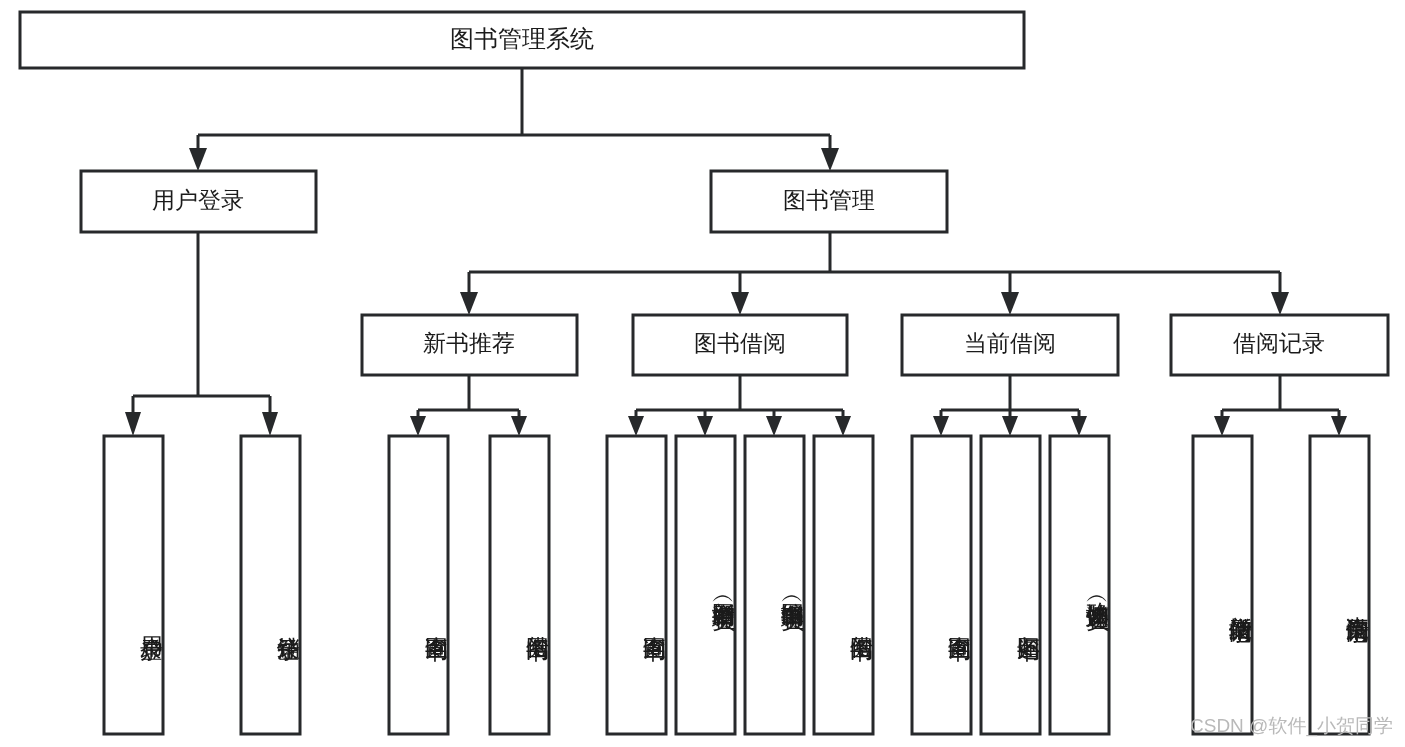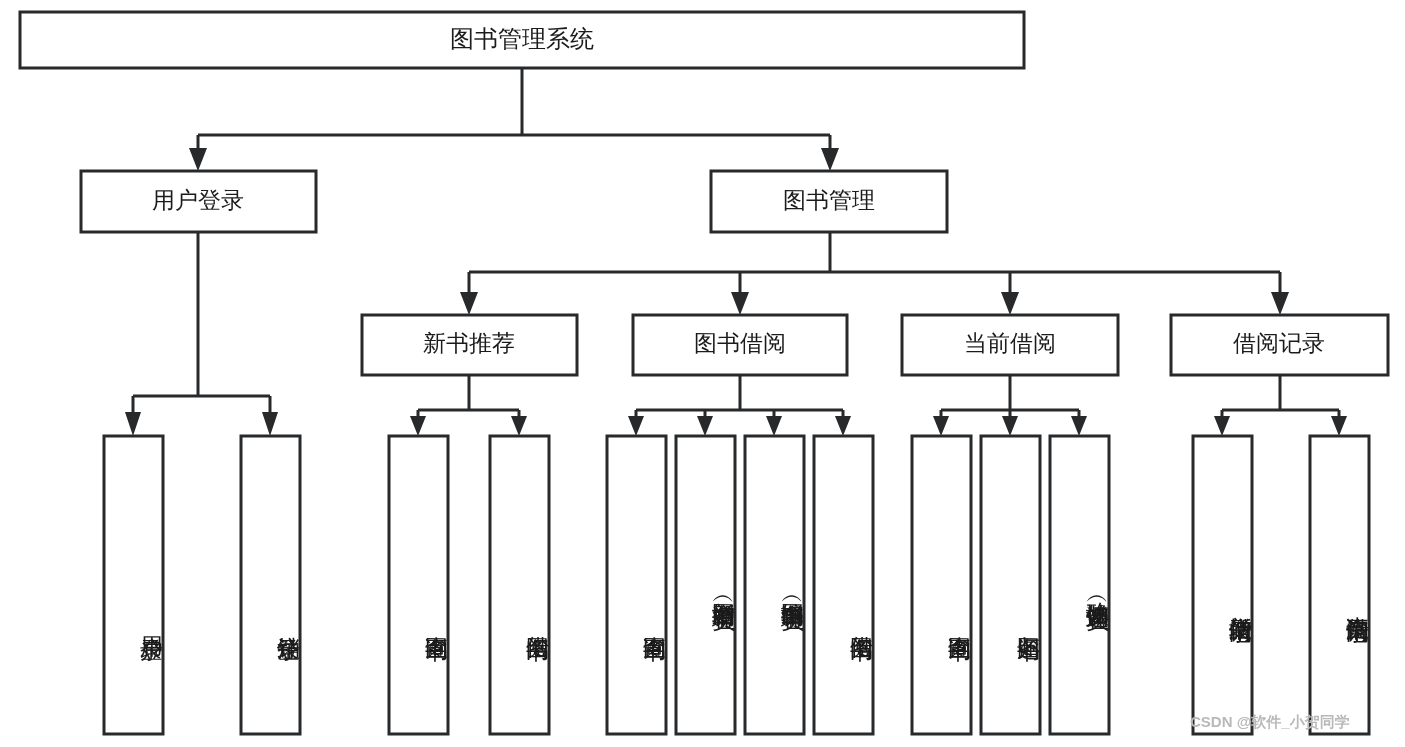--- a/index.html
+++ b/index.html
@@ -66,25 +66,24 @@
     align-items: flex-start;
     justify-content: center;
     user-select: none;
     pointer-events: none;
   }
   .watermark {
     position: absolute;
     left: 1190px;
     top: 713px;
     font-family: "Liberation Sans", "DejaVu Sans", sans-serif;
-    font-size: 15px;
+    font-size: 19px;
     color: #b9b9b9;
     white-space: nowrap;
     user-select: none;
-    font-weight: bold;
   }
 </style>
 </head>
 <body>
 
 <div id="diagram-root">
 
   <svg class="flow" viewBox="0 0 1405 747">
 
     <g>

